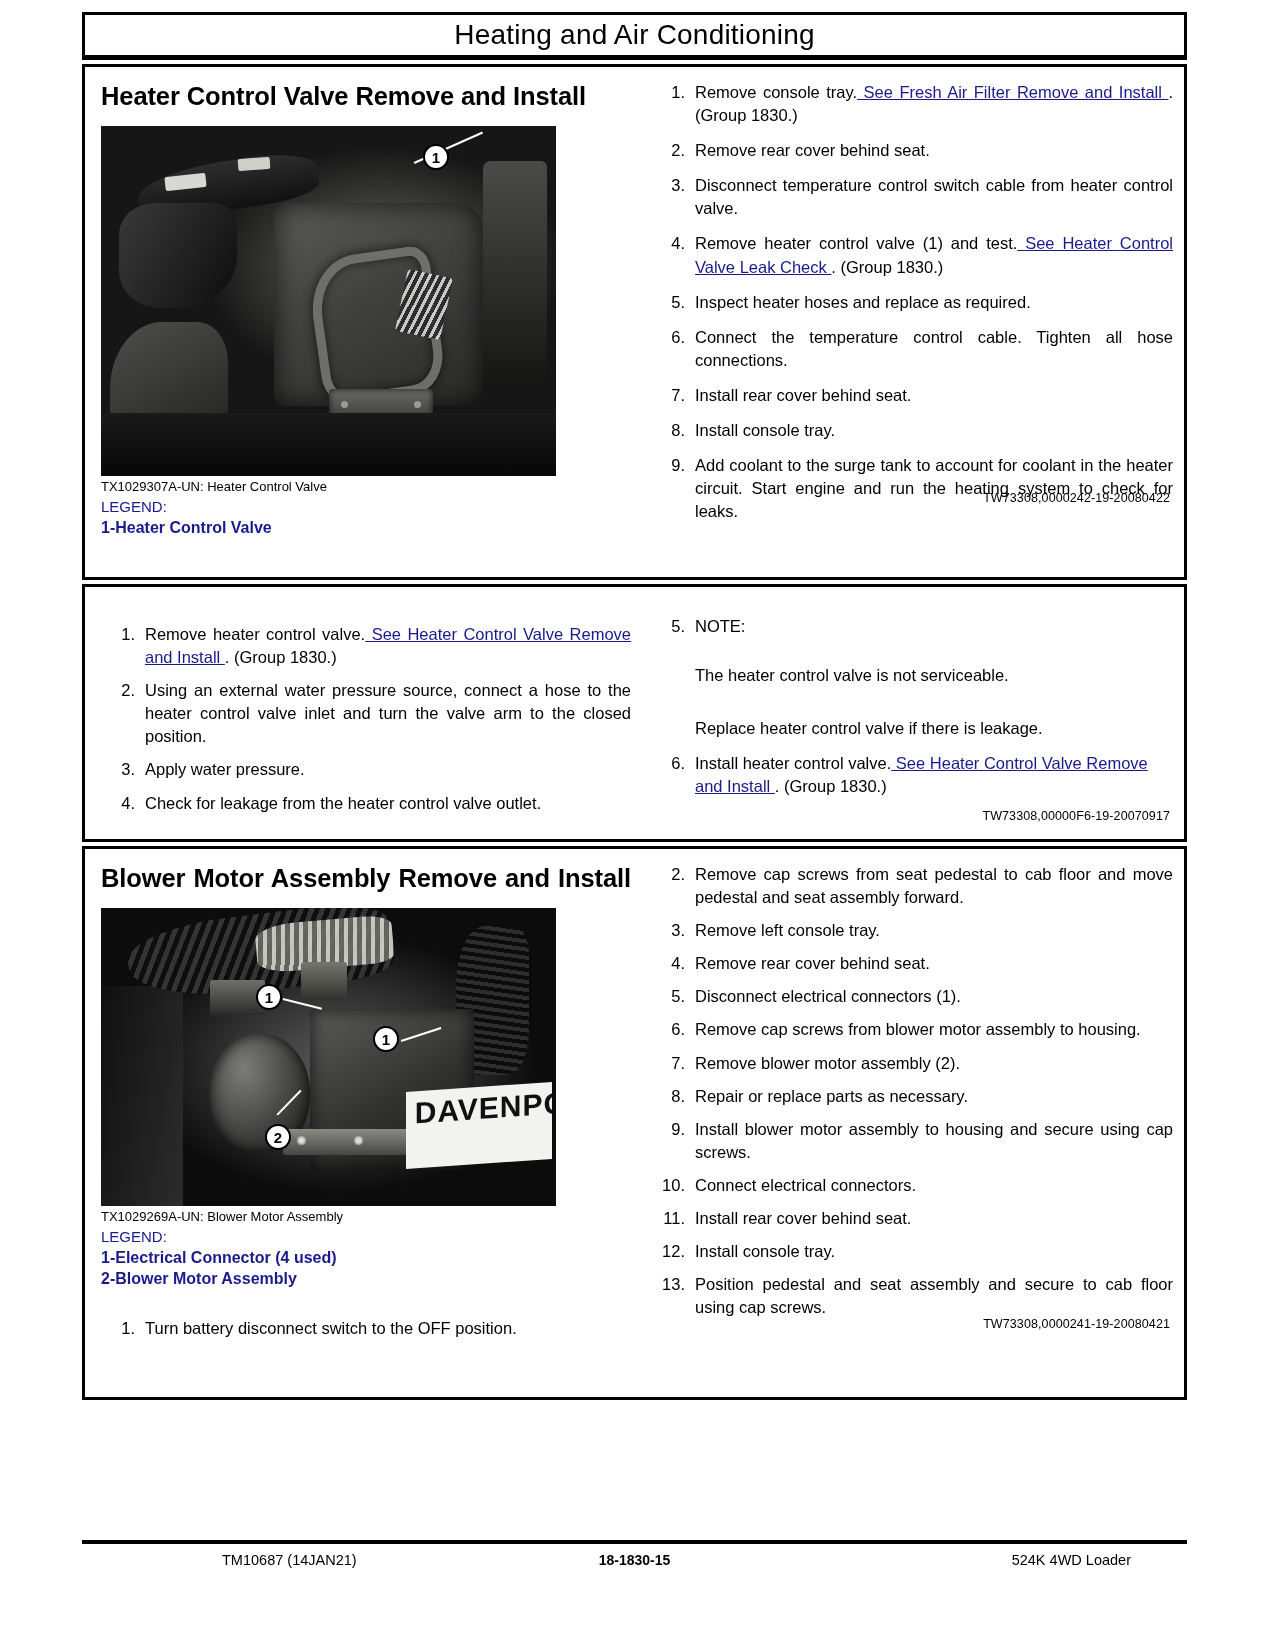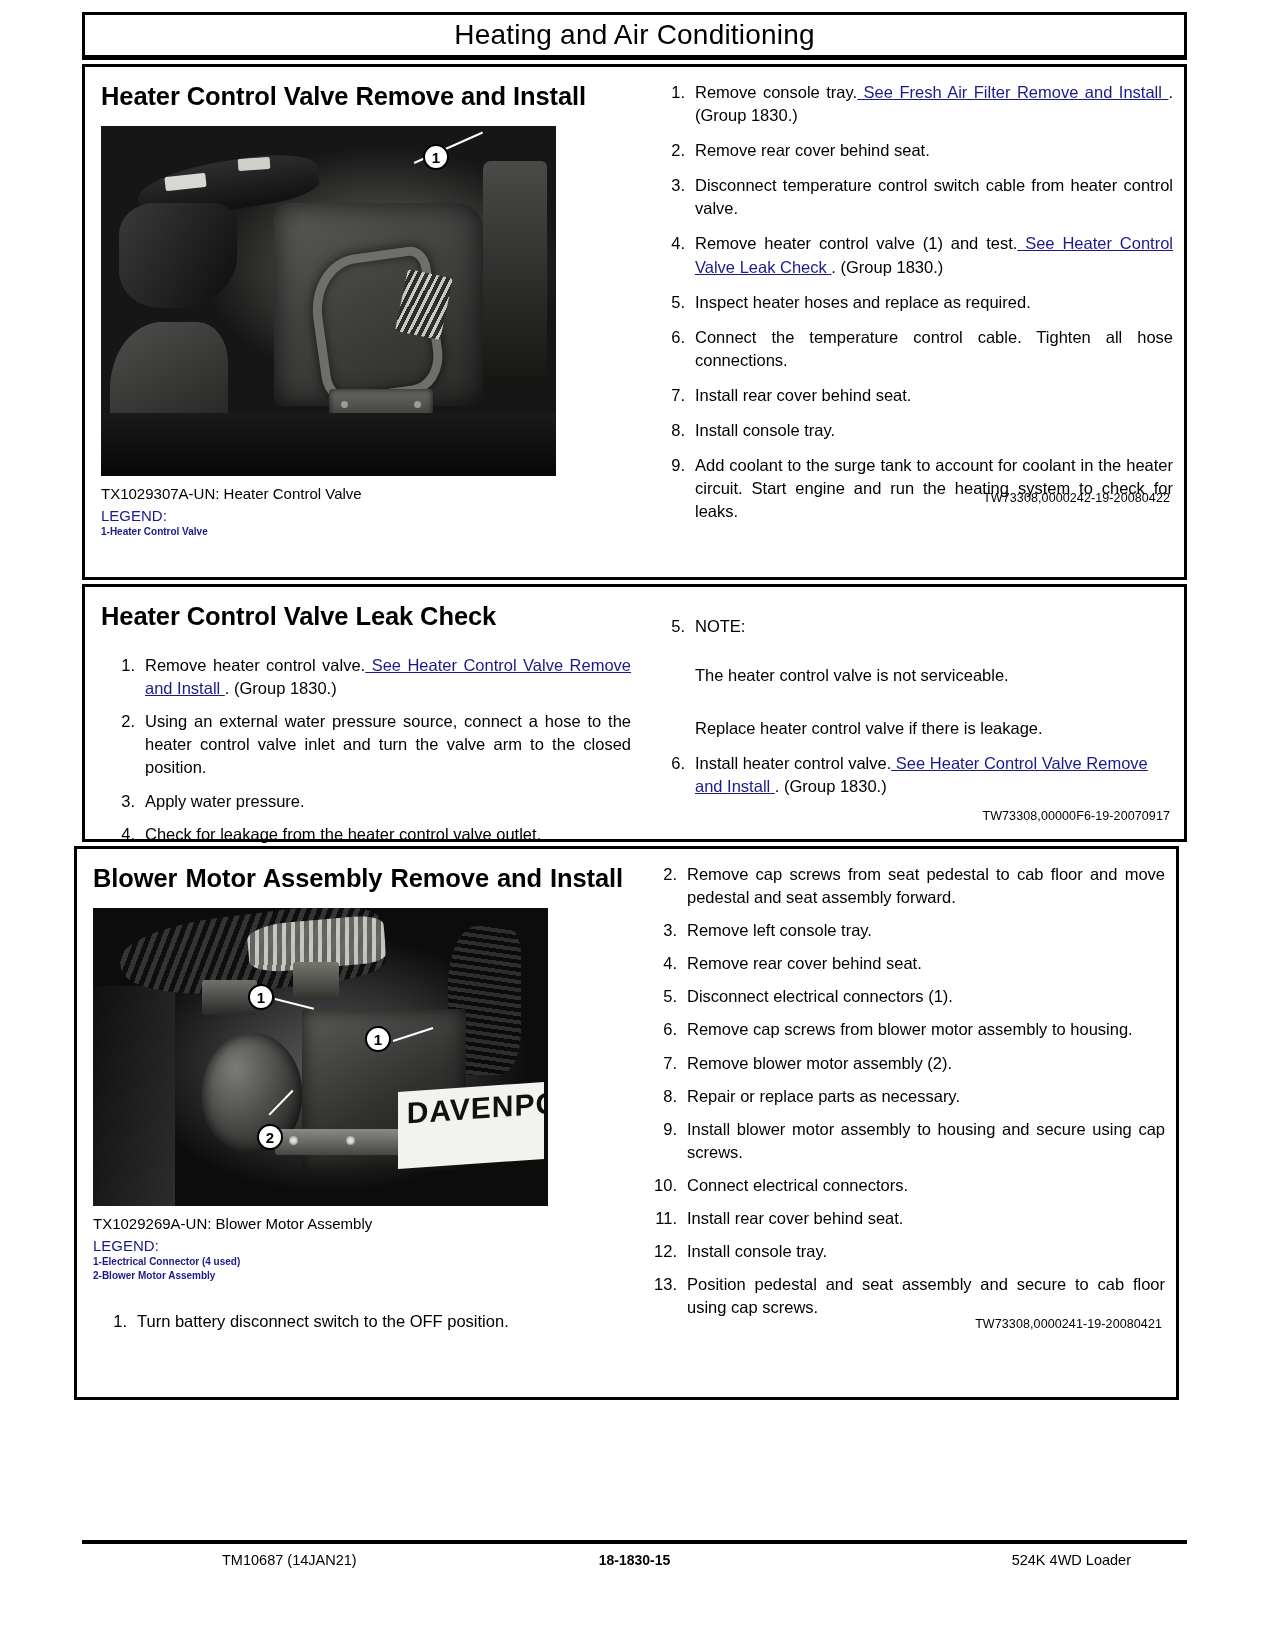--- a/index.html
+++ b/index.html
@@ -45,21 +45,21 @@
   }
 
   
   .section {
     position: absolute;
     border: 3px solid #000;
     background: #fff;
   }
   .sec1 { left: 82px; top: 64px; width: 1105px; height: 516px; }
   .sec2 { left: 82px; top: 584px; width: 1105px; height: 258px; }
-  .sec3 { left: 74px; top: 846px; width: 1105px; height: 554px; }
+  .sec3 { left: 82px; top: 846px; width: 1105px; height: 554px; }
 
   .sec-inner {
     position: relative;
     width: 100%;
     height: 100%;
     padding: 16px;
   }
 
   .col-left {
     position: absolute;
@@ -145,33 +145,33 @@
   .figure {
     margin: 0;
   }
   .fig-img {
     position: relative;
     width: 455px;
     background: #111;
     overflow: hidden;
   }
   .fig-caption {
-    font-size: 15px;
-    margin-top: 9px;
+    font-size: 13px;
+    margin-top: 3px;
     line-height: 1.25;
   }
   .legend-head {
     color: #1a1a8c;
     font-size: 15px;
     margin-top: 2px;
     line-height: 1.3;
   }
   .legend-item {
     color: #1a1a8c;
-    font-size: 10px;
+    font-size: 16px;
     font-weight: bold;
     line-height: 1.32;
   }
 
   
   .callout {
     position: absolute;
     width: 26px;
     height: 26px;
     border-radius: 50%;
@@ -484,21 +484,20 @@
       </div>
 
       <div class="refid" style="top:424px;">TW73308,0000242-19-20080422</div>
     </div>
   </div>
 
   <div class="section sec2">
     <div class="sec-inner">
 
       <div class="col-left">
-        <h1 class="sec-title">Heater Control Valve Leak Check</h1>
 
         <ol class="steps tight" style="margin-top:22px;">
           <li><span class="num">1.</span><span>Remove heater control valve.</span><span class="xref"> See Heater Control Valve Remove and Install </span><span>. (Group 1830.)</span></li>
           <li><span class="num">2.</span><span>Using an external water pressure source, connect a hose to the heater control valve inlet and turn the valve arm to the closed position.</span></li>
           <li><span class="num">3.</span><span>Apply water pressure.</span></li>
           <li><span class="num">4.</span><span>Check for leakage from the heater control valve outlet.</span></li>
         </ol>
       </div>
 
       <div class="col-right" style="top:28px;">

